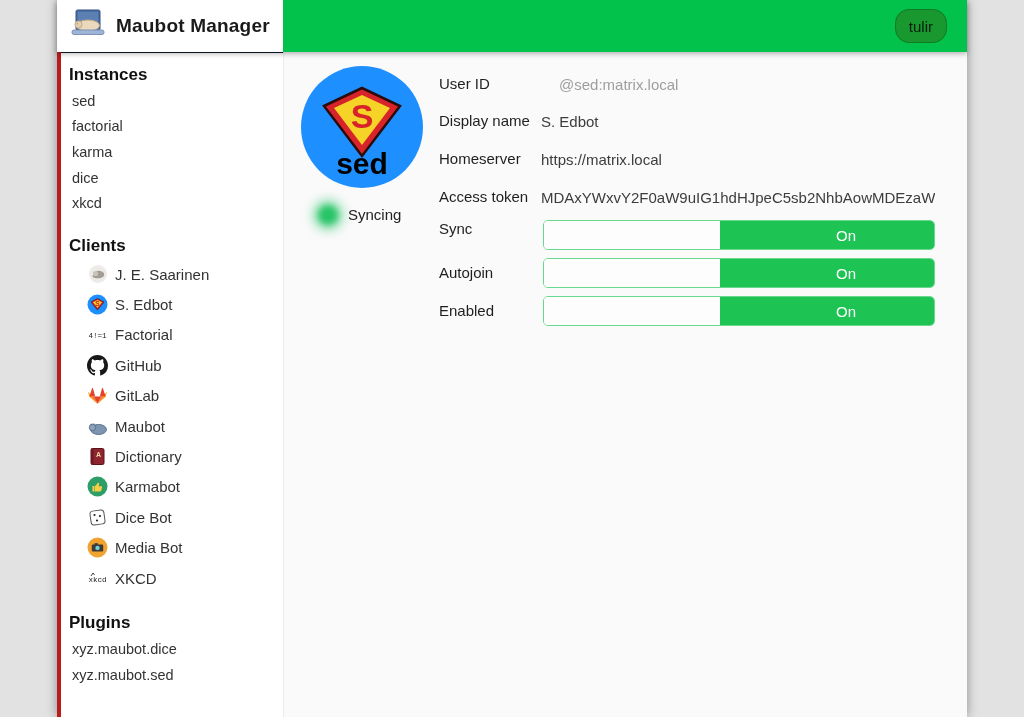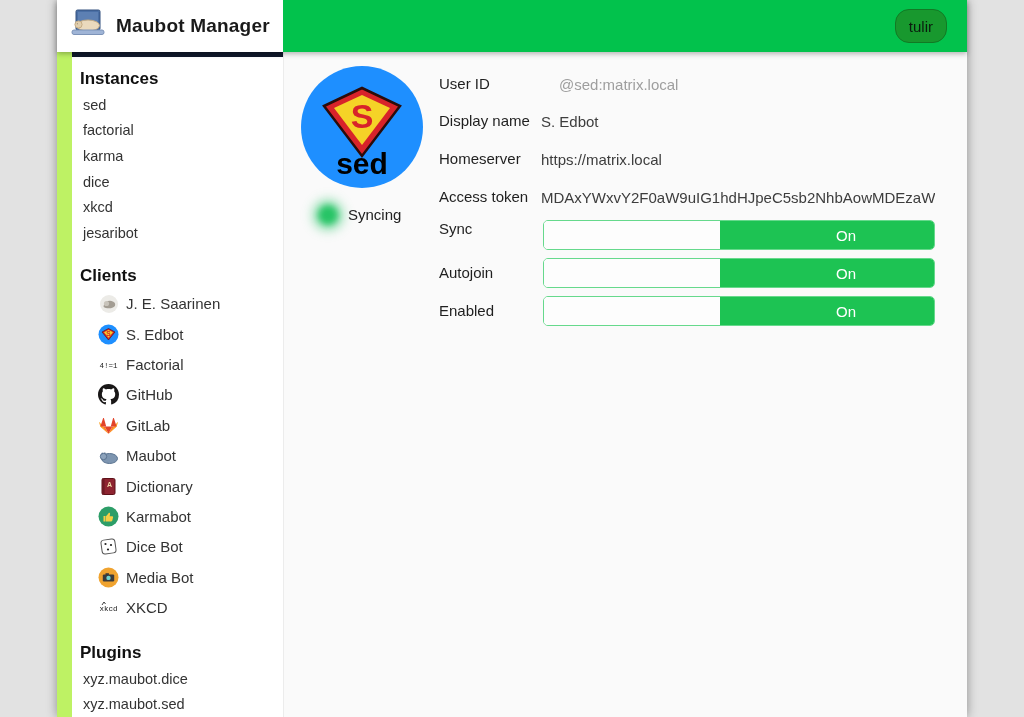--- a/index.html
+++ b/index.html
@@ -1,35 +1,35 @@
 <!DOCTYPE html>
 <html><head>
 <meta charset="utf-8">
 <style>
   * { margin:0; padding:0; box-sizing:border-box; }
   html,body { width:1024px; height:717px; overflow:hidden; background:#e2e2e2;
               font-family:"Liberation Sans", sans-serif; }
   .app { position:absolute; left:57px; top:0; width:910px; height:717px;
-         background:#bef264; box-shadow:0 0 10px rgba(0,0,0,.38); }
+         background:#b91c1c; box-shadow:0 0 10px rgba(0,0,0,.38); }
 
   
   .header { position:absolute; left:0; top:0; width:910px; height:52px; z-index:5;
             box-shadow:0 2px 5px rgba(0,0,0,.28); display:flex; }
   .brand { width:226px; height:52px; background:#fff; display:flex; align-items:center;
            padding-left:12px; gap:9px; }
   .brand-title { font-size:19px; font-weight:bold; color:#1a1a1a; letter-spacing:.2px; }
   .topbar { flex:1; background:#02c24c; position:relative; }
   .user-btn { position:absolute; right:20px; top:9px; height:34px; padding:0 13px;
               background:#18982e; border:1px solid #117a24; border-radius:14px;
               font-size:15px; color:#0b1c0e; font-family:"Liberation Sans",sans-serif;
               cursor:pointer; }
 
   
-  .sidebar { position:absolute; left:15px; top:52px; width:258px; height:665px;
-             background:#fff; border-top:5px solid #0f172a; }
+  .sidebar { position:absolute; left:4px; top:52px; width:258px; height:665px;
+             background:#fff; border-top:1px solid #0f172a; }
   .side-scroll { position:absolute; right:0; top:0; width:9px; height:665px;
                  background:#fafafa; border-left:1px solid #ececec; }
   .side-thumb { position:absolute; left:1px; top:4px; width:7px; height:572px;
                 background:#a6a6a6; border-radius:4px; }
   .section-header { display:flex; align-items:center; justify-content:space-between;
                     padding:0 16px 0 8px; height:26px; }
   .section-header.first { margin-top:9px; }
   .section-header.later { margin-top:17px; }
   .section-title { font-size:17px; font-weight:bold; color:#111; }
   .add-btn { width:19px; height:19px; border-radius:50%; background:#0c0c0c; color:#fff;
@@ -93,21 +93,20 @@
 
     <div class="section-header first">
       <span class="section-title">Instances</span>
       <button class="add-btn">+</button>
     </div>
     <div class="plain-item">sed</div>
     <div class="plain-item">factorial</div>
     <div class="plain-item">karma</div>
     <div class="plain-item">dice</div>
     <div class="plain-item">xkcd</div>
-    <div class="plain-item">jesaribot</div>
 
     <div class="section-header later">
       <span class="section-title">Clients</span>
       <button class="add-btn">+</button>
     </div>
 
     <div class="client-item">
       <span class="cicon">
         <svg width="20" height="20" viewBox="0 0 20 20">
           <circle cx="10" cy="10" r="9" fill="#ecebe7"></circle>

